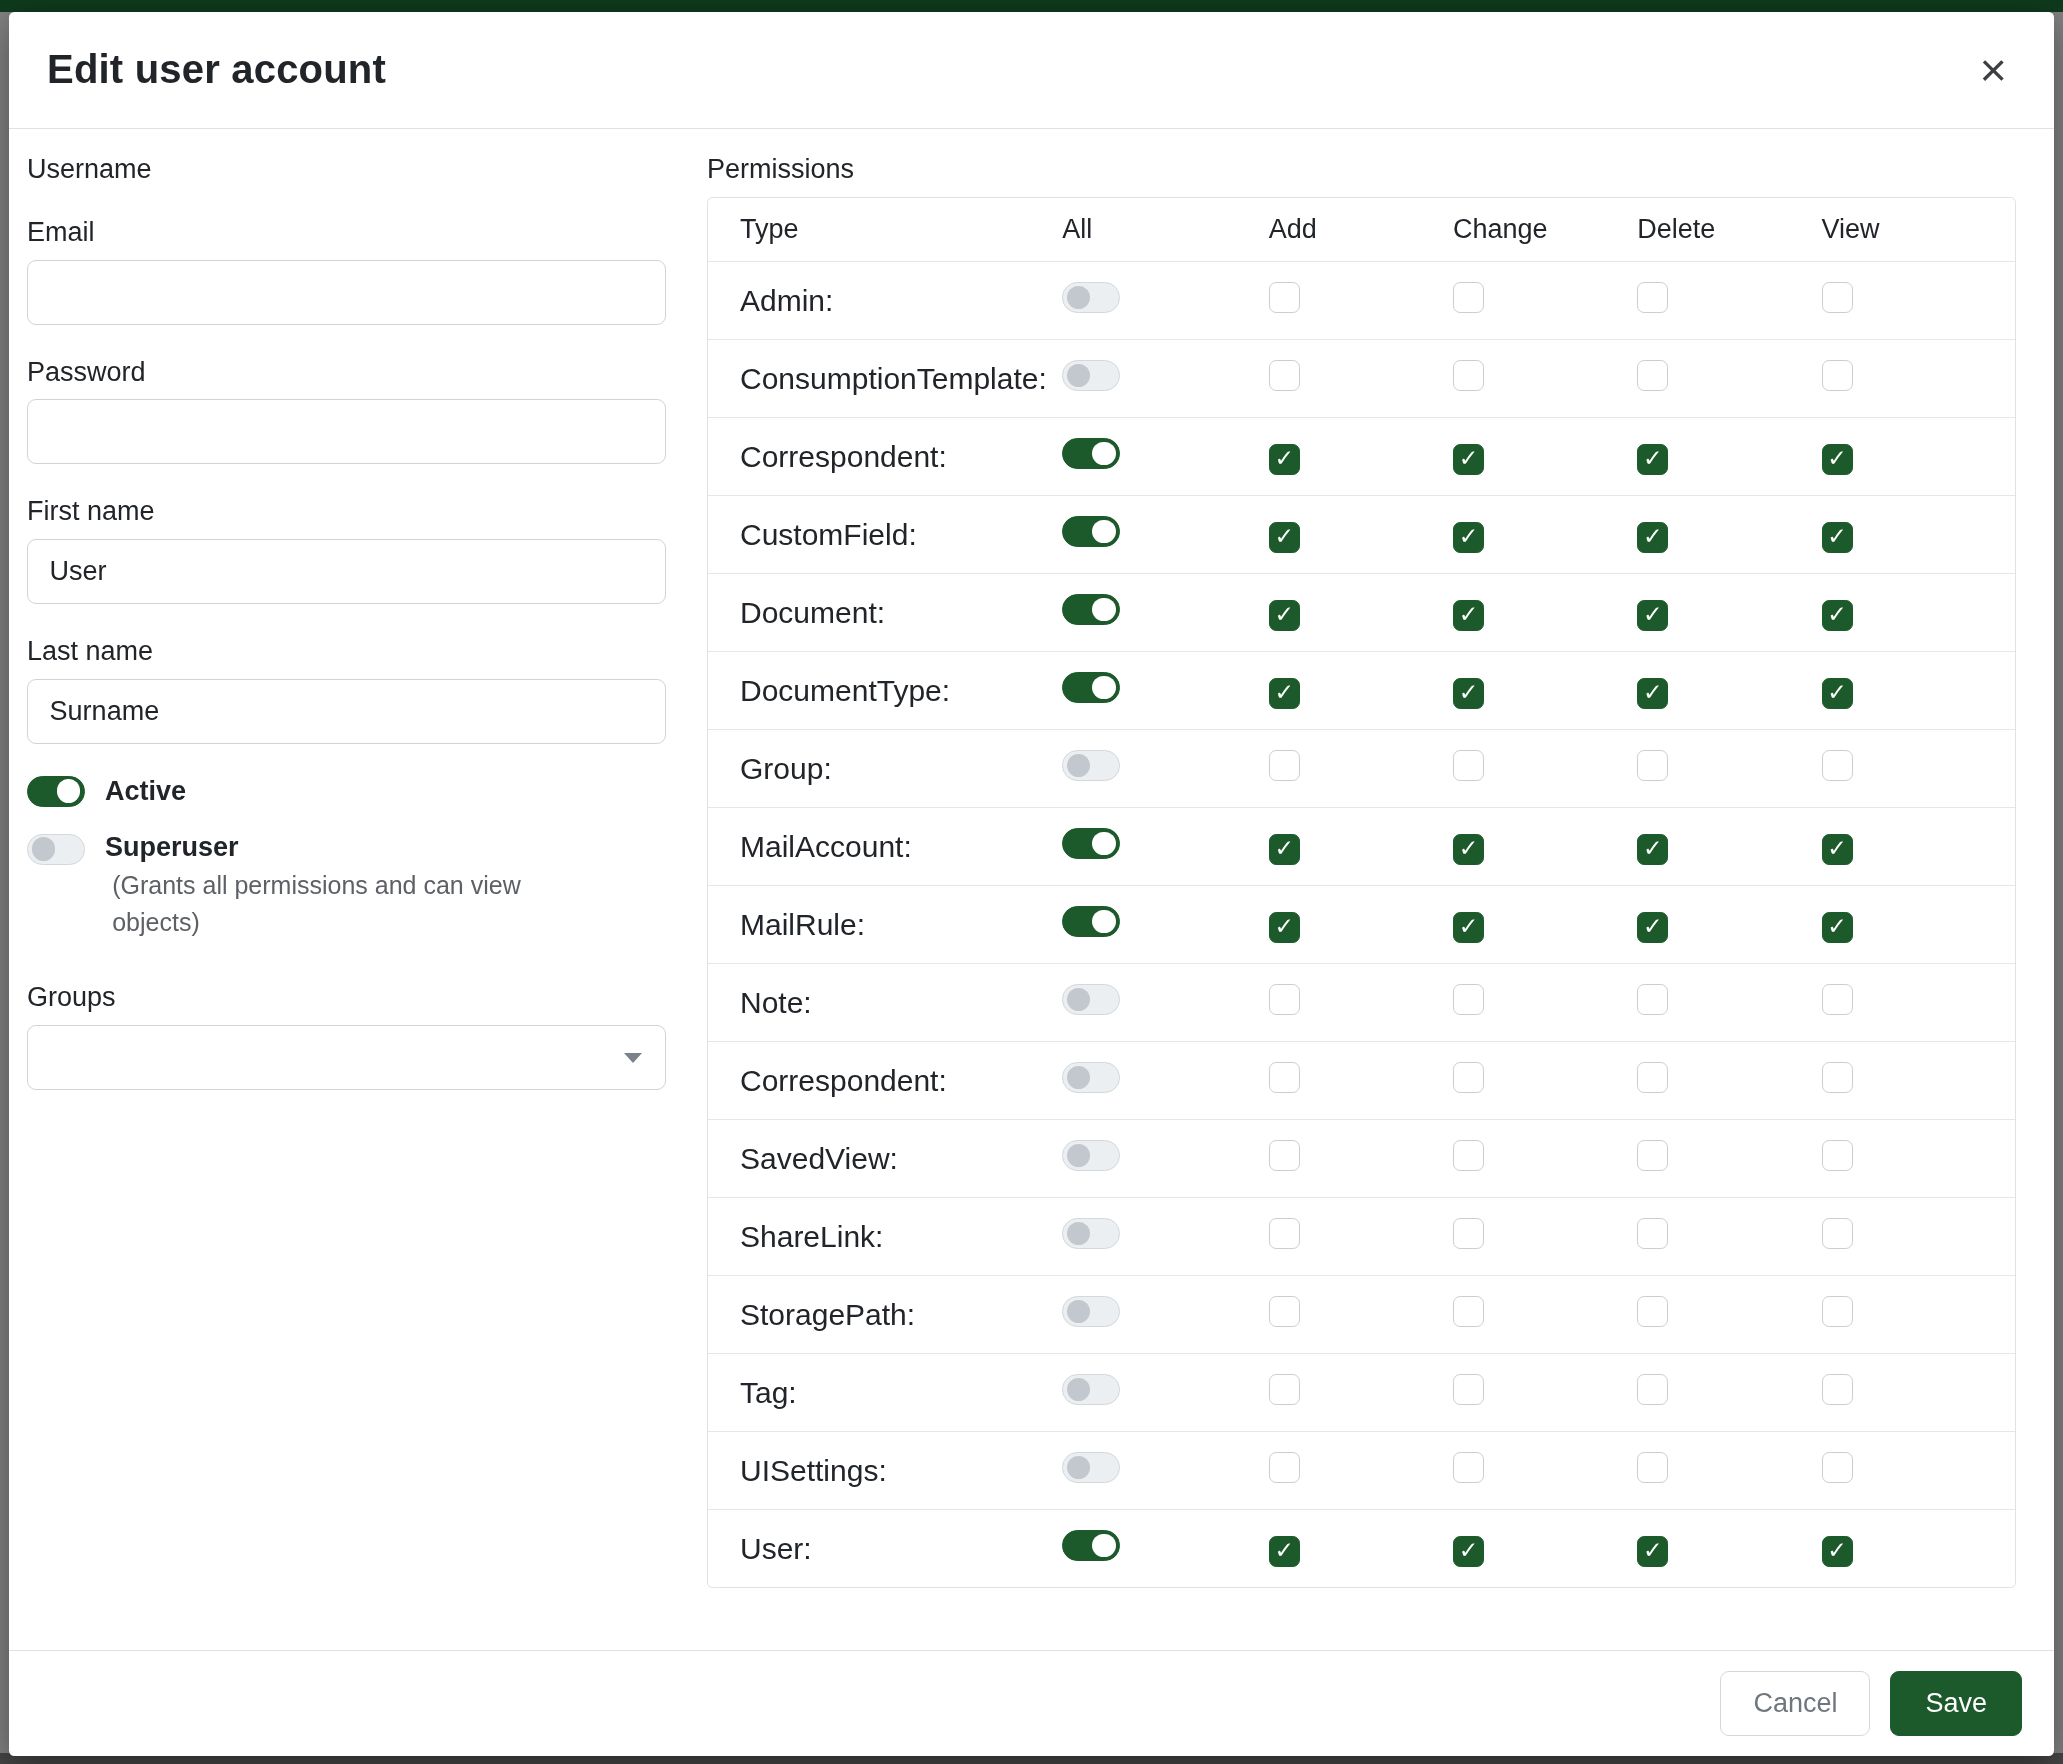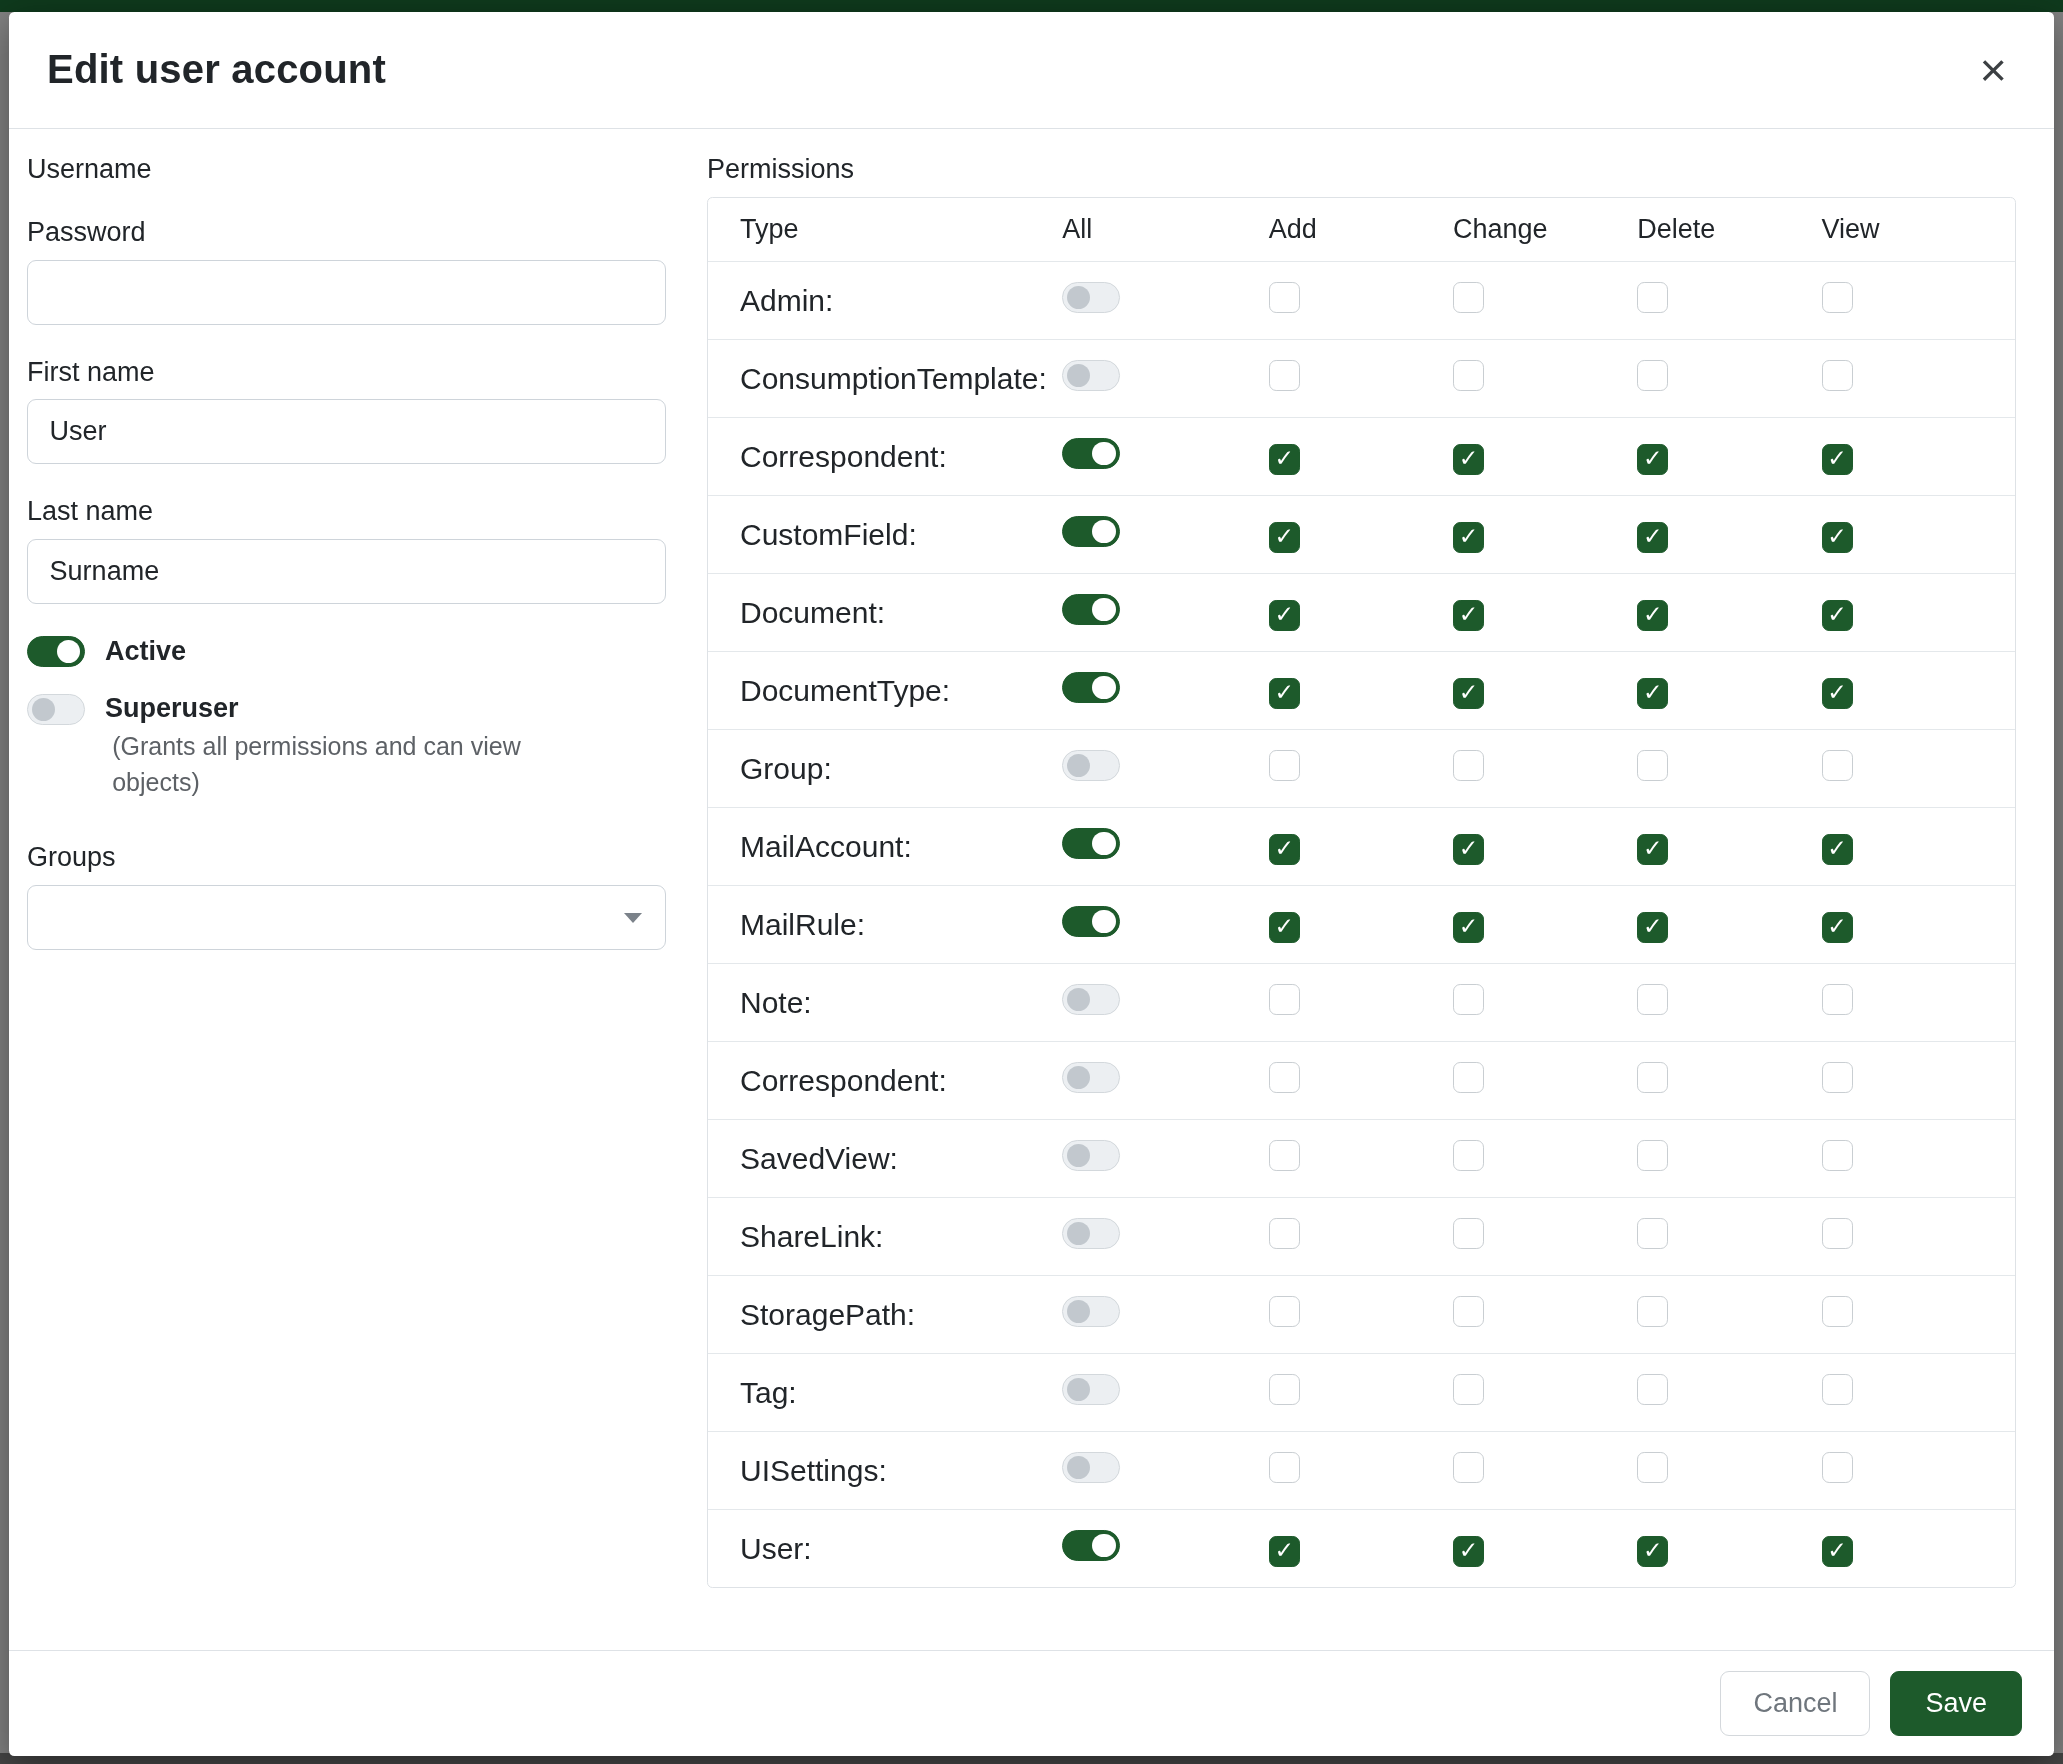--- a/index.html
+++ b/index.html
@@ -133,20 +133,24 @@
   </div>
 
   <div class="modal-body">
 
     <div class="left-col">
 
       <div class="field">
         <label>Username</label>
       </div>
 
+      <div class="field">
+        <label>Email</label>
+        <input type="text" value="" style="">
+      </div>
 
       <div class="field">
         <label>Password</label>
         <input type="password" value="" style="">
       </div>
 
       <div class="field">
         <label>First name</label>
         <input type="text" value="User" style="">
       </div>

